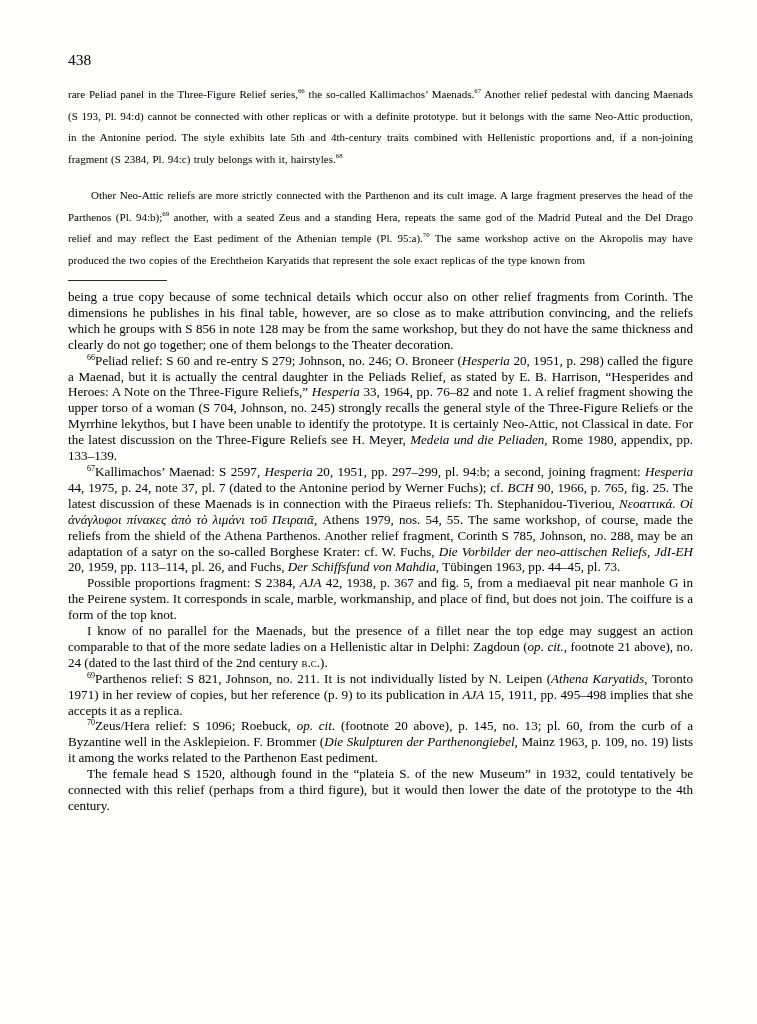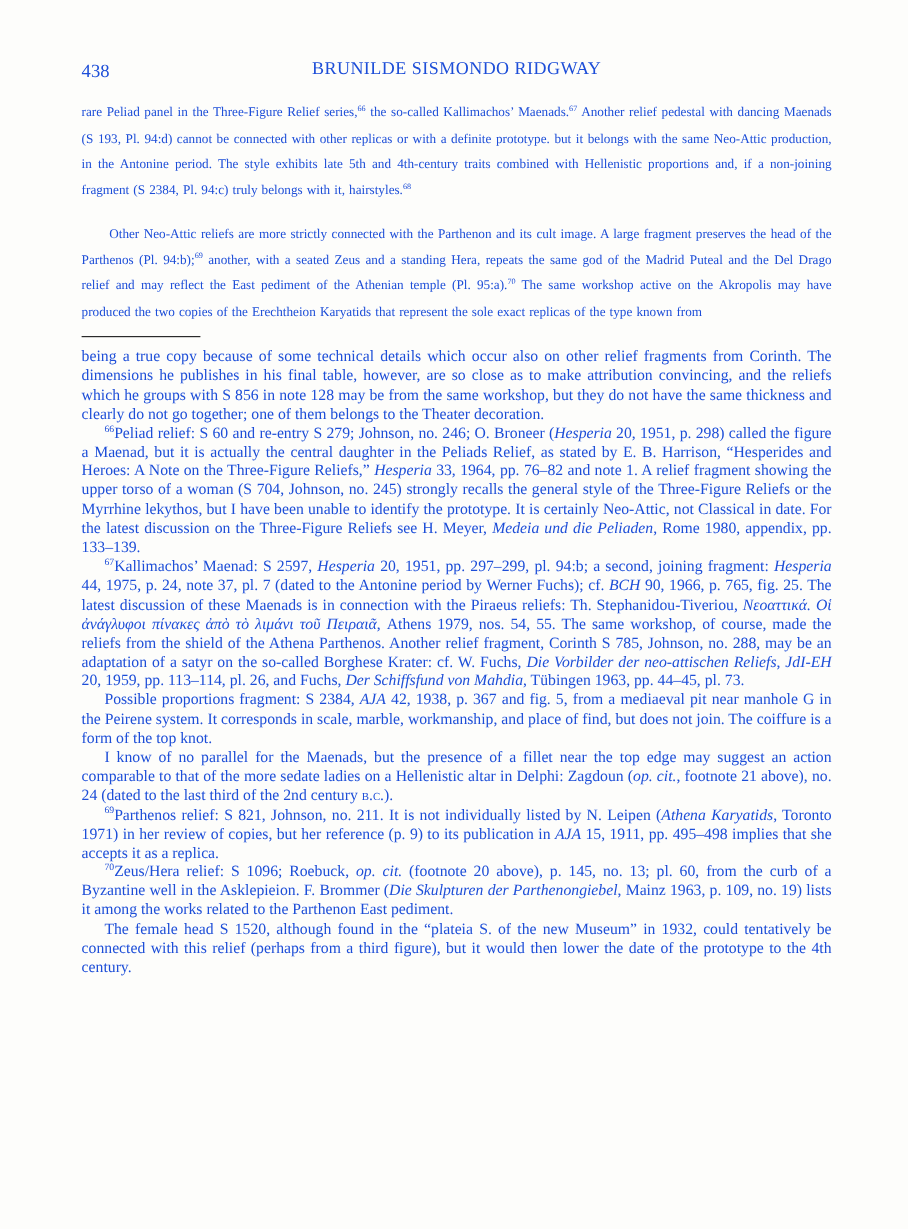--- a/index.html
+++ b/index.html
@@ -6,21 +6,21 @@
     margin: 0;
     padding: 0;
     background: #ffffff;
   }
   .page {
     position: relative;
     box-sizing: border-box;
     width: 757px;
     height: 1024px;
     background: #fdfdfb;
-    color: #1d4ed8;
+    color: #000000;
     font-family: "Liberation Serif", "DejaVu Serif", serif;
     padding: 50px 64px 0 68px;
     overflow: hidden;
   }
   .header {
     position: relative;
     height: 19px;
     margin-bottom: 15px;
   }
   .page-num {
@@ -64,21 +64,20 @@
   .footnotes p.indent { text-indent: 19px; }
   .sc { font-variant: small-caps; }
   i { font-style: italic; }
 </style>
 </head>
 <body>
 
 <div class="page">
   <header class="header">
     <span class="page-num">438</span>
-    <span class="running-head">BRUNILDE SISMONDO RIDGWAY</span>
   </header>
 
   <main class="body-text">
       <p class=""><span>rare Peliad panel in the Three-Figure Relief series,</span><sup>66</sup><span> the so-called Kallimachos’ Maenads.</span><sup>67</sup><span> Another relief pedestal with dancing Maenads (S 193, Pl. 94:d) cannot be connected with other replicas or with a definite prototype. but it belongs with the same Neo-Attic production, in the Antonine period. The style exhibits late 5th and 4th-century traits combined with Hellenistic proportions and, if a non-joining fragment (S 2384, Pl. 94:c) truly belongs with it, hairstyles.</span><sup>68</sup></p>
       <p class="indent"><span>Other Neo-Attic reliefs are more strictly connected with the Parthenon and its cult image. A large fragment preserves the head of the Parthenos (Pl. 94:b);</span><sup>69</sup><span> another, with a seated Zeus and a standing Hera, repeats the same god of the Madrid Puteal and the Del Drago relief and may reflect the East pediment of the Athenian temple (Pl. 95:a).</span><sup>70</sup><span> The same workshop active on the Akropolis may have produced the two copies of the Erechtheion Karyatids that represent the sole exact replicas of the type known from</span></p>
     </main>
 
   <div class="fn-sep"></div>
 
   <section class="footnotes">

